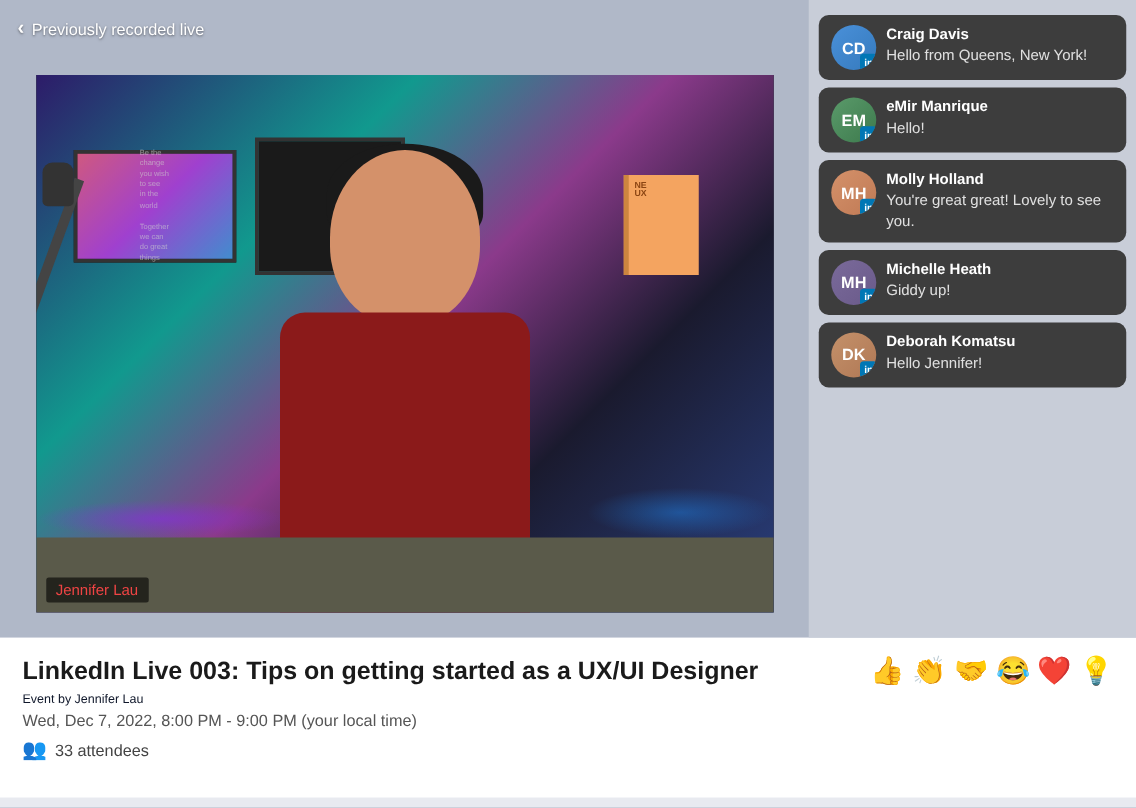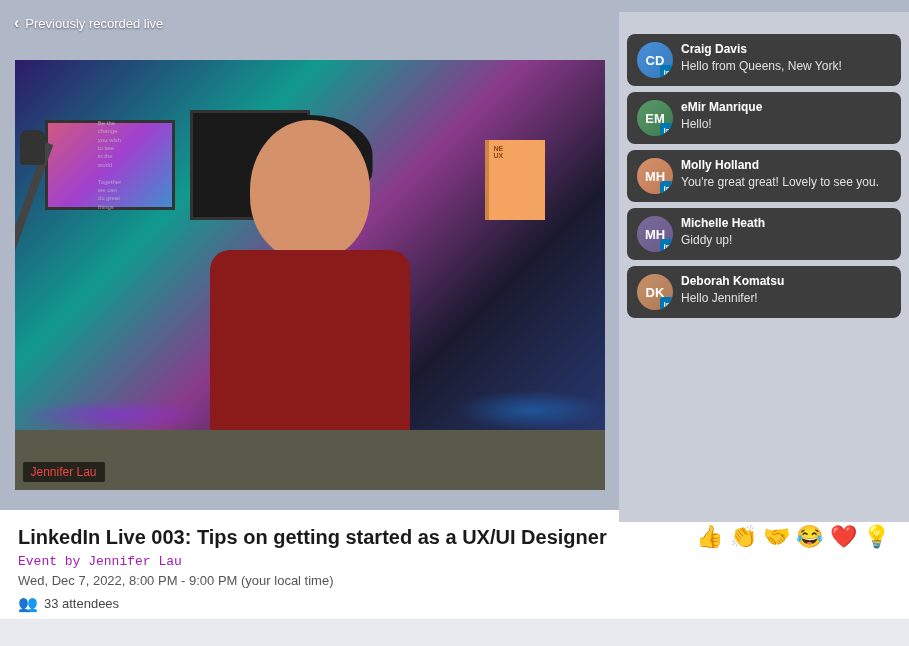--- a/index.html
+++ b/index.html
@@ -224,29 +224,28 @@
       left: 8px;
       background: rgba(0,0,0,0.6);
       color: #ef4444;
       font-size: 12px;
       padding: 3px 8px;
       border-radius: 2px;
     }
 
     
     .chat-sidebar {
-      width: 290px;
+      width: 262px;
       height: 510px;
       background: #c8cdd8;
-      padding: 22px 8px;
+      padding: 12px 8px;
       display: flex;
       flex-direction: column;
       gap: 6px;
       overflow-y: auto;
-      margin-top: 12px;
     }
 
     .chat-message {
       background: #3d3d3d;
       border-radius: 8px;
       padding: 8px 10px;
       display: flex;
       gap: 8px;
       align-items: flex-start;
     }
@@ -306,21 +305,21 @@
     }
 
     .message-text {
       color: #e0e0e0;
       font-size: 12px;
       line-height: 1.4;
     }
 
     
     .bottom-section {
-      height: 109px;
+      height: 128px;
       background: #fff;
       padding: 14px 18px 10px 18px;
       display: flex;
       flex-direction: column;
       gap: 4px;
     }
 
     .event-title-row {
       display: flex;
       align-items: center;
@@ -333,23 +332,22 @@
       color: #1a1a1a;
     }
 
     .reaction-icons {
       display: flex;
       gap: 6px;
       font-size: 22px;
     }
 
     .event-by {
-      font-size: 13px;
-      color: #a21caf;
-      font-family: Liberation Mono, monospace;
+      font-size: 10px;
+      color: #0f172a;
     }
 
     .event-date {
       font-size: 13px;
       color: #555;
     }
 
     .attendees-row {
       display: flex;
       align-items: center;

